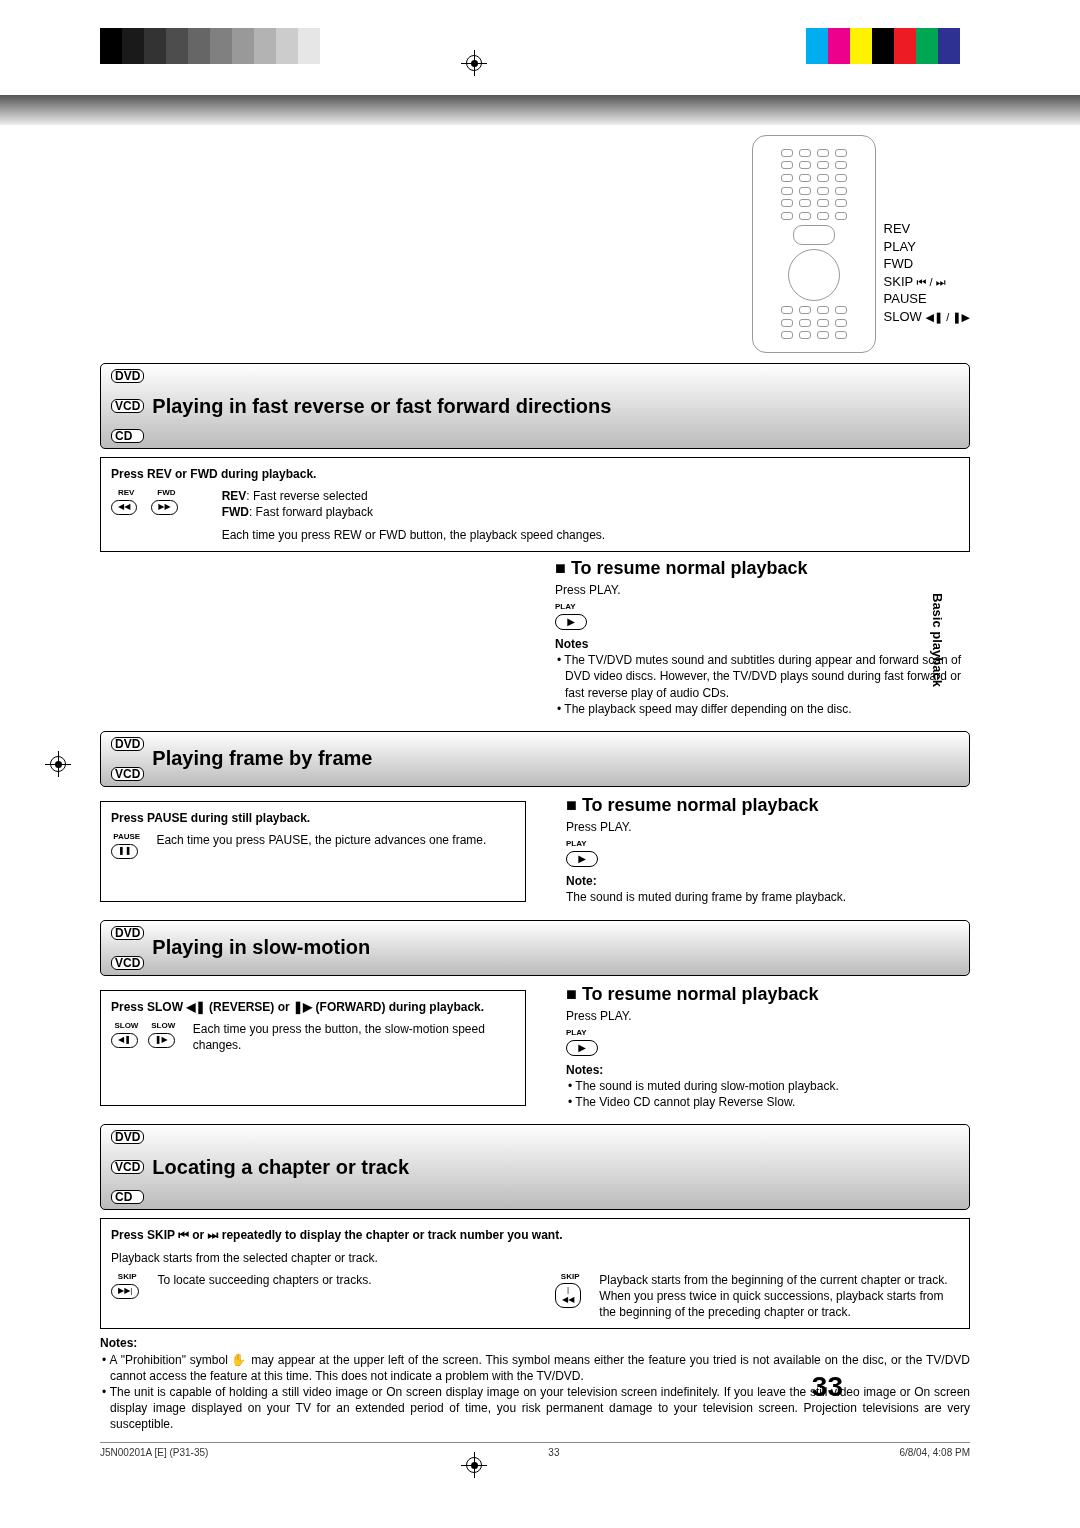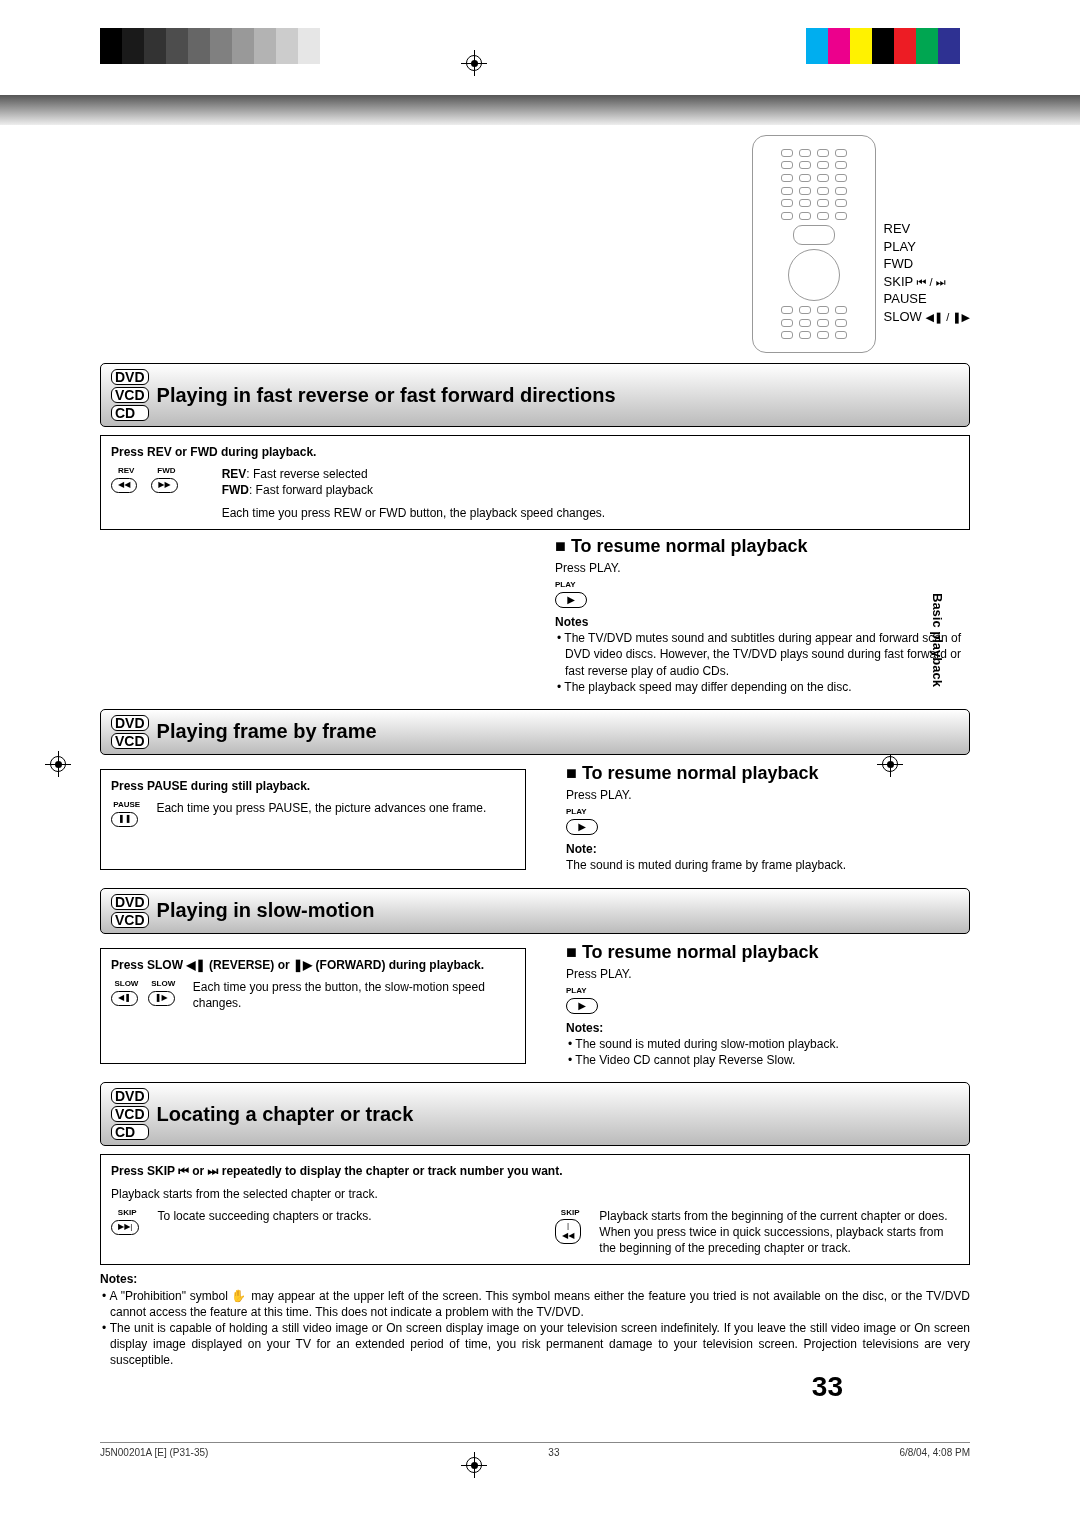--- a/index.html
+++ b/index.html
@@ -77,26 +77,26 @@
   .section-header {
     background: linear-gradient(#fff, #bbb);
     border: 1px solid #000;
     border-radius: 5px;
     padding: 5px 10px;
     display:flex;
     align-items:center;
     margin-bottom: 6px;
   }
   .disc-icons {
-    font-size: 14px;
+    font-size: 12px;
     line-height: 1;
     margin-right: 8px;
     display:flex;
     flex-direction: column;
-    gap:2px;
+    gap:16px;
   }
   .disc-icons span {
     border: 1px solid #000;
     border-radius: 6px;
     padding: 0 3px;
     font-weight: bold;
     background:#fff;
   }
   .section-title {
     font-size: 20px;
@@ -451,21 +451,21 @@
             <span class="small-icon">▶▶|</span>
           </div>
           <div>To locate succeeding chapters or tracks.</div>
         </div>
         <div class="col" style="display:flex;gap:14px;">
           <div style="text-align:center;">
             <div class="btn-label">SKIP</div>
             <span class="small-icon">|◀◀</span>
           </div>
           <div>
-            <div>Playback starts from the beginning of the current chapter or does.</div>
+            <div>Playback starts from the beginning of the current chapter or track.</div>
             <div>When you press twice in quick successions, playback starts from the beginning of the preceding chapter or track.</div>
           </div>
         </div>
       </div>
     </div>
 
     <div style="font-size:12px;line-height:1.35;" class="mt6">
       <div class="notes-h">Notes:</div>
       <div class="bullet justify">• A "Prohibition" symbol ✋ may appear at the upper left of the screen. This symbol means either the feature you tried is not available on the disc, or the TV/DVD cannot access the feature at this time. This does not indicate a problem with the TV/DVD.</div>
       <div class="bullet justify">• The unit is capable of holding a still video image or On screen display image on your television screen indefinitely. If you leave the still video image or On screen display image displayed on your TV for an extended period of time, you risk permanent damage to your television screen. Projection televisions are very susceptible.</div>

